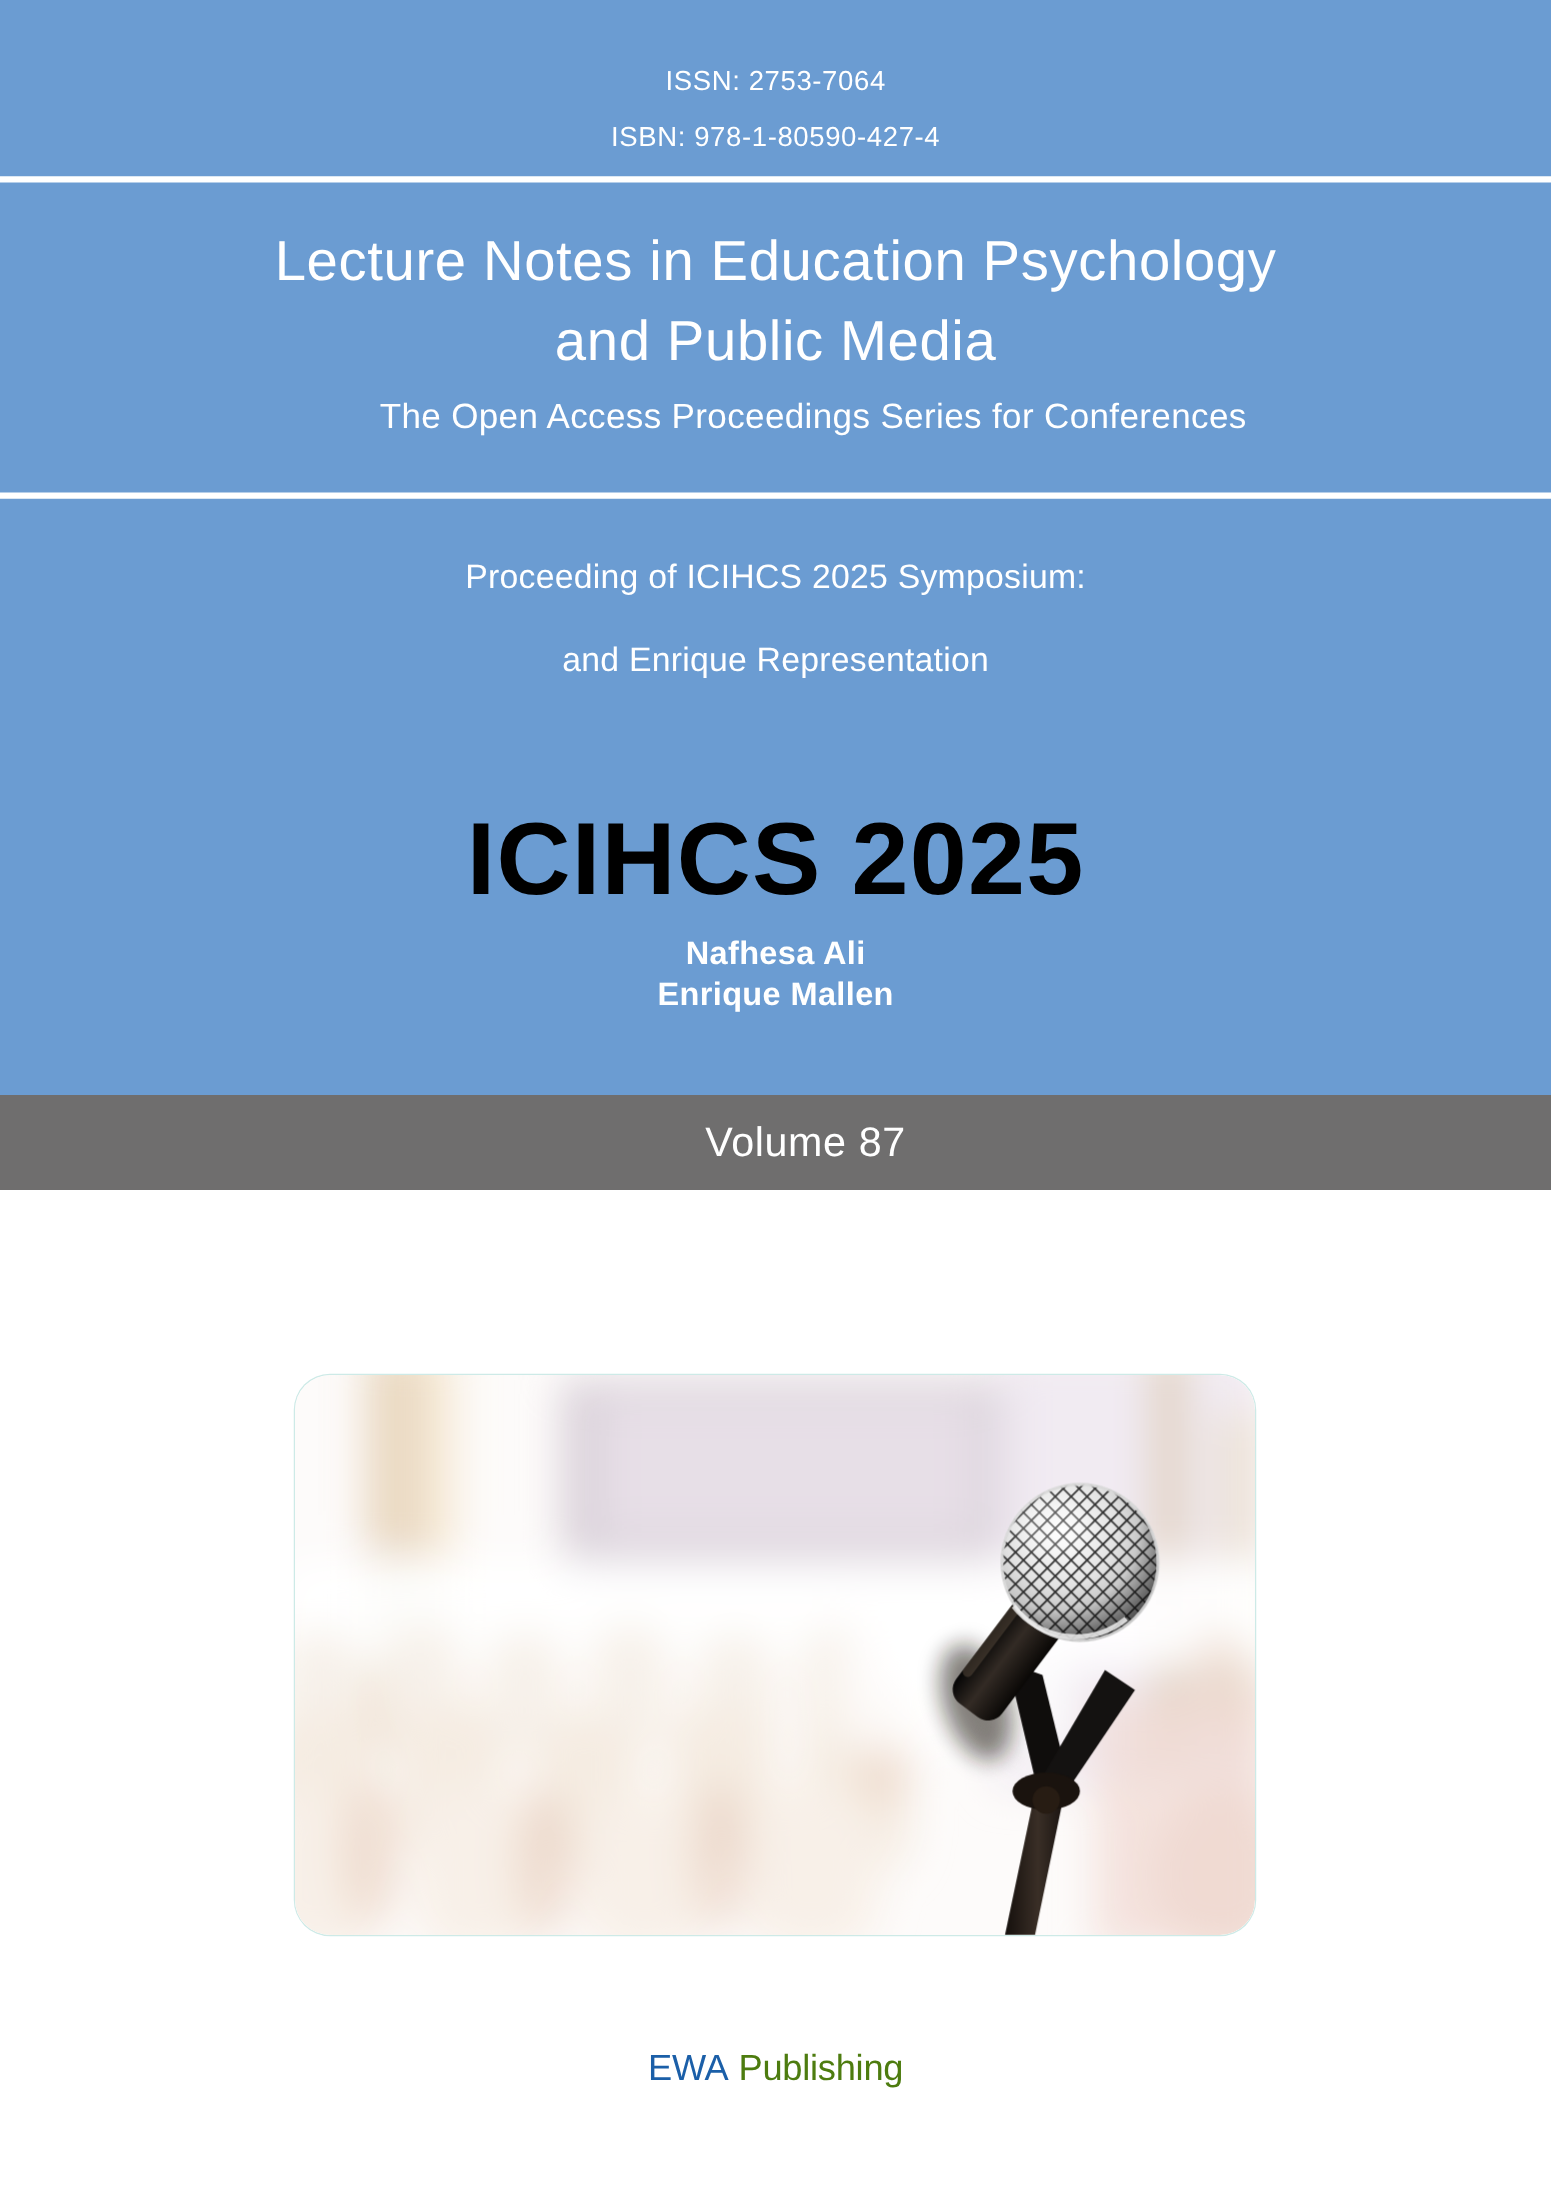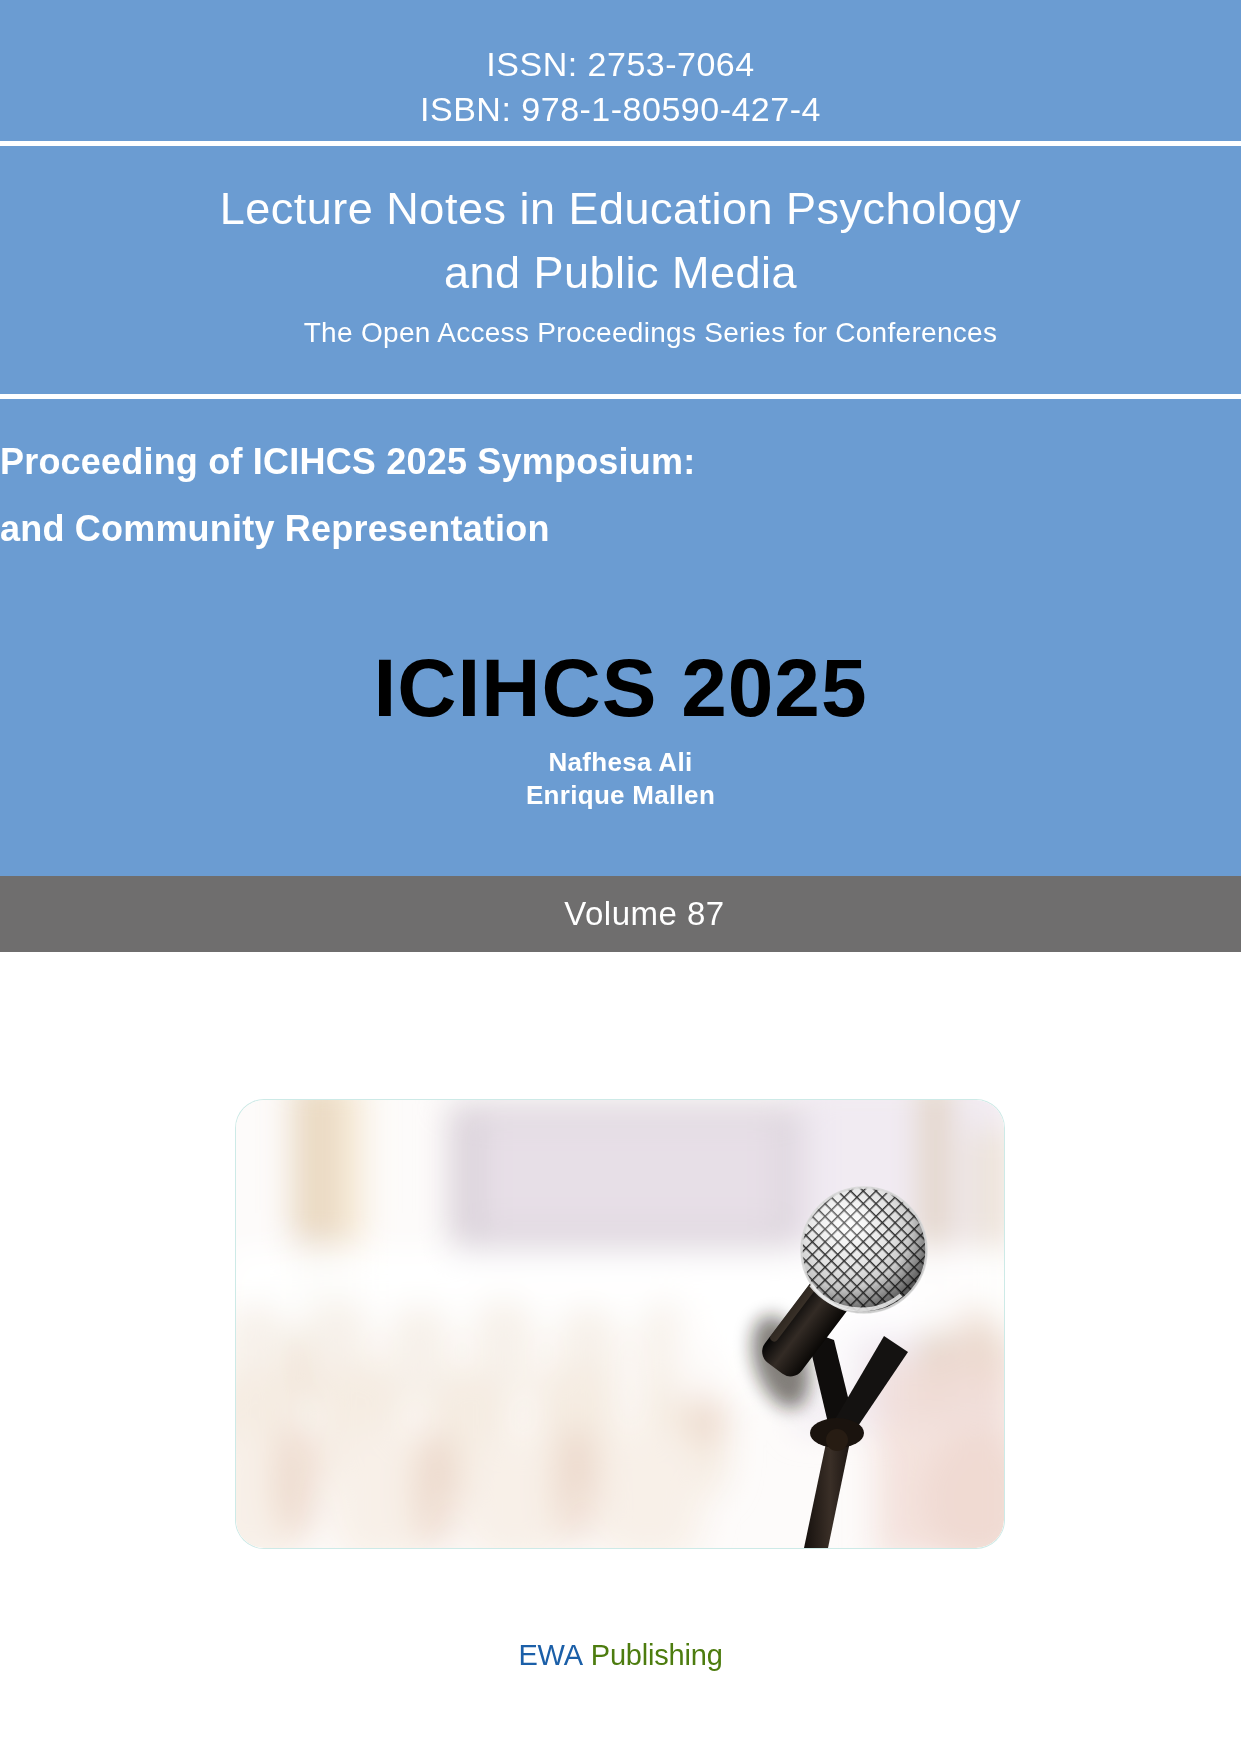--- a/index.html
+++ b/index.html
@@ -11,41 +11,41 @@
     overflow:hidden;
   }
   
   .blue-block{
     position:absolute;left:0;top:0;width:1241px;height:876px;
     background:#6b9cd2;
   }
   .issn-block{
     position:absolute;left:0;top:42px;width:100%;
     text-align:center;color:#ffffff;
-    font-size:34px;font-weight:300;line-height:45px;letter-spacing:.5px;
+    font-size:22px;font-weight:300;line-height:45px;letter-spacing:.5px;
   }
   .divider{
     position:absolute;left:0;width:100%;height:5px;background:#ffffff;
   }
   .divider-1{top:141px;}
   .divider-2{top:394px;}
   .series-title{
     position:absolute;left:0;top:177px;width:100%;
     text-align:center;color:#ffffff;
     font-size:45px;font-weight:400;line-height:64px;letter-spacing:.5px;
   }
   .series-subtitle{
     position:absolute;left:0;top:315px;width:100%;
     text-align:center;color:#ffffff;
     font-size:28px;font-weight:500;line-height:36px;letter-spacing:.3px;margin-left:30px;
   }
   .proc-title{
     position:absolute;left:0;top:428px;width:100%;
-    color:#ffffff;
-    font-size:36px;font-weight:700;line-height:67px;letter-spacing:.2px;
+    text-align:center;color:#ffffff;
+    font-size:27px;font-weight:400;line-height:67px;letter-spacing:.2px;
   }
   .acronym{
     position:absolute;left:0;top:642px;width:100%;
     text-align:center;color:#000000;
     font-size:82px;font-weight:800;line-height:92px;letter-spacing:1px;
   }
   .editors{
     position:absolute;left:0;top:746px;width:100%;
     text-align:center;color:#ffffff;
     font-size:26px;font-weight:700;line-height:33px;letter-spacing:.3px;
@@ -92,21 +92,21 @@
       <div>Lecture Notes in Education Psychology</div>
       <div>and Public Media</div>
     </div>
 
     <div class="series-subtitle">The Open Access Proceedings Series for Conferences</div>
 
     <div class="divider divider-2"></div>
 
     <div class="proc-title">
       <div>Proceeding of ICIHCS 2025 Symposium:</div>
-      <div>and Community Representation</div>
+      <div>and Enrique Representation</div>
     </div>
 
     <div class="acronym">ICIHCS 2025</div>
 
     <div class="editors">
       <div>Nafhesa Ali</div>
       <div>Enrique Mallen</div>
     </div>
 
   </div>

